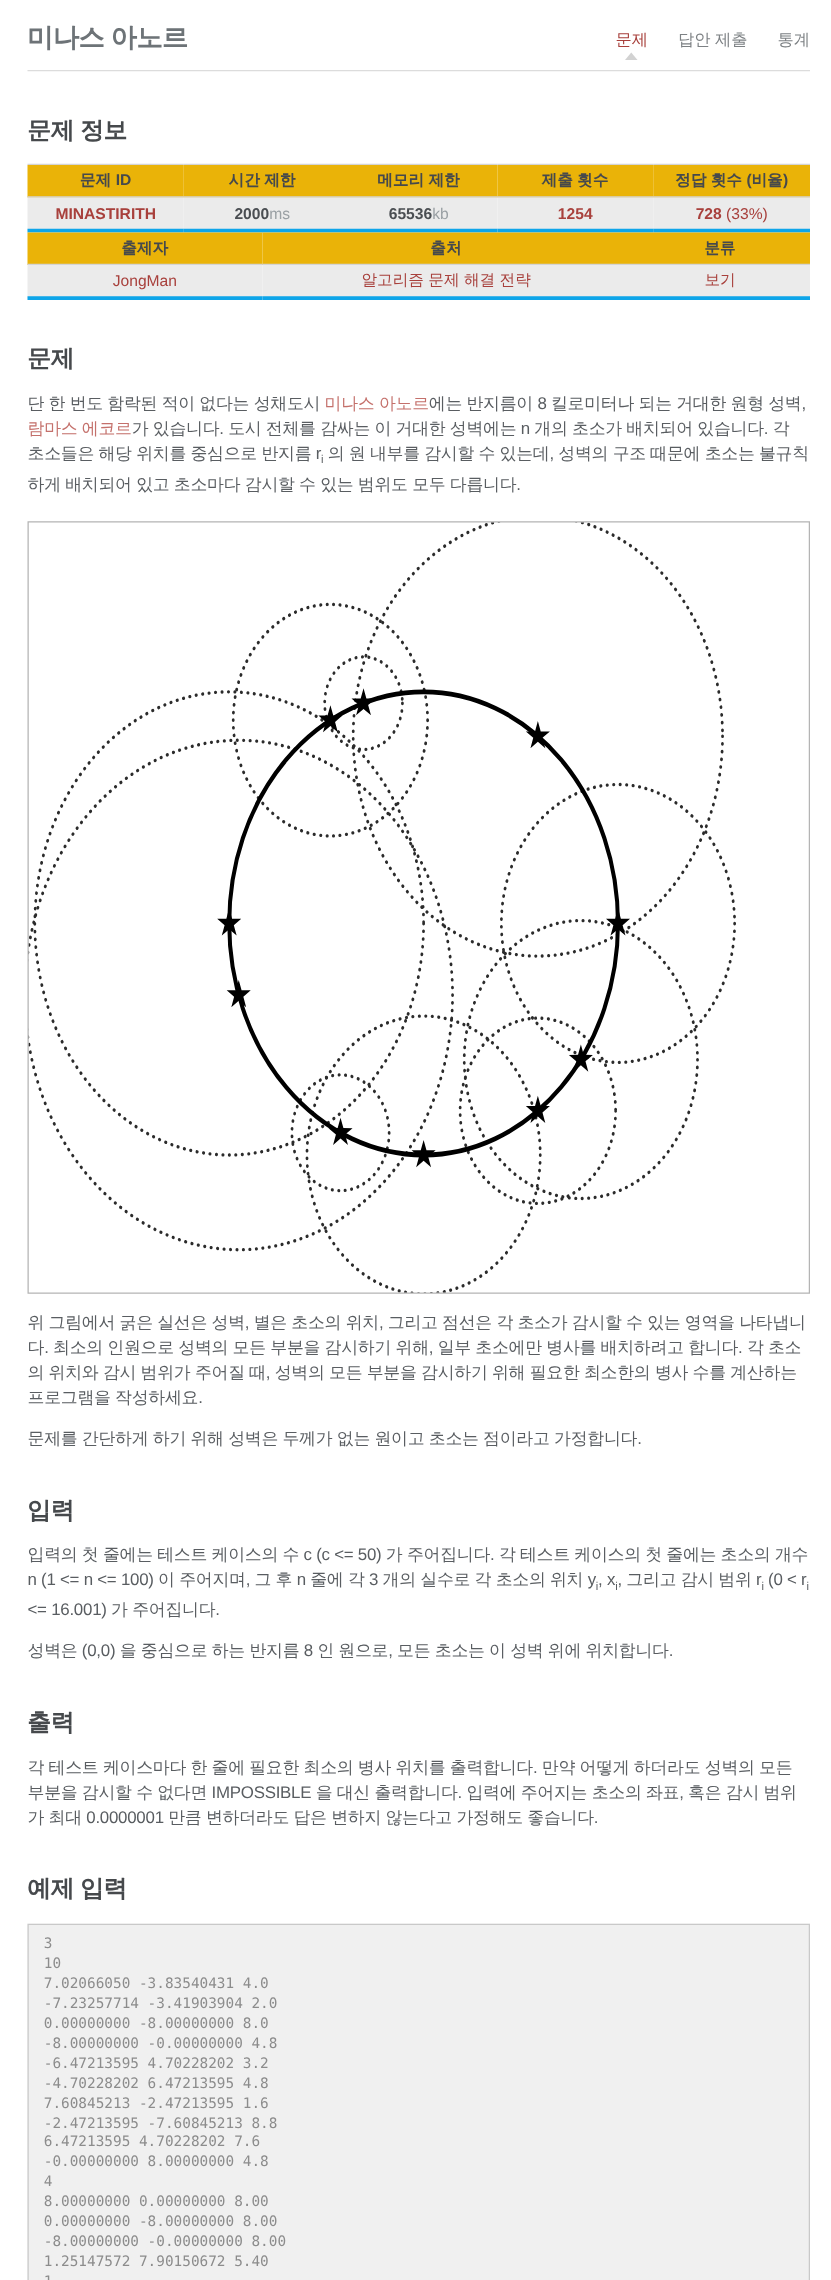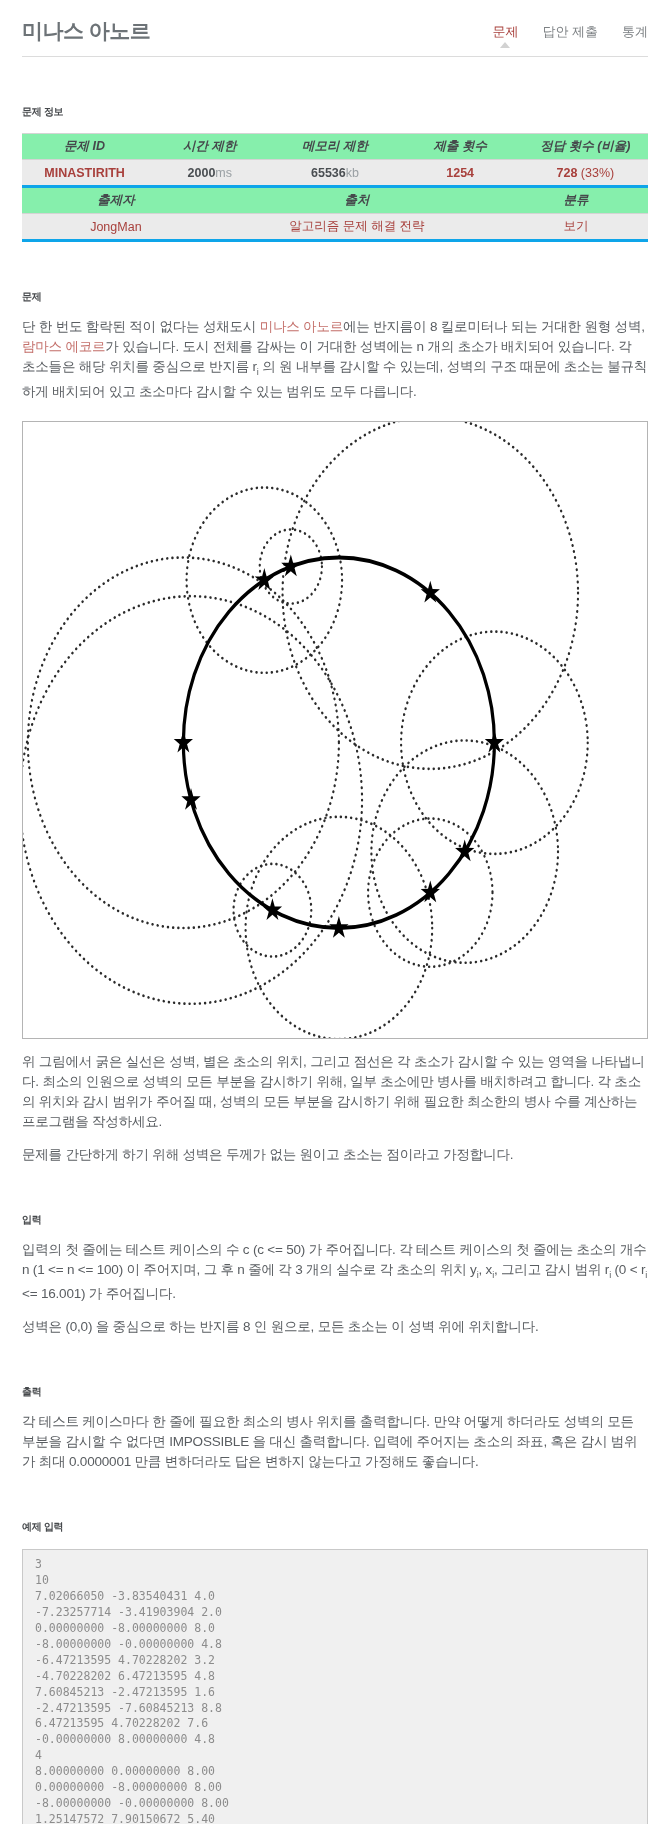--- a/index.html
+++ b/index.html
@@ -16,27 +16,27 @@
   .nav{display:flex;gap:24px;font-size:13px;padding-bottom:3px;}
   .nav-item{color:#7d8184;text-decoration:none;position:relative;cursor:pointer;}
   .nav-item.active{color:#a8403c;}
   .nav-caret{
     position:absolute;left:50%;margin-left:-5px;top:19px;
     width:0;height:0;border-left:5px solid transparent;border-right:5px solid transparent;
     border-bottom:6px solid #d2d2d2;
   }
   .hdr-rule{border:none;border-top:1px solid #dcdcdc;margin:12px 0 0 0;}
   
-  .sec-h{font-size:10px;font-weight:bold;color:#46494c;margin:48px 0 0 0;letter-spacing:-0.3px;}
+  .sec-h{font-size:19px;font-weight:bold;color:#46494c;margin:34px 0 0 0;letter-spacing:-0.3px;}
   
   table.info{border-collapse:collapse;width:100%;margin-top:14px;table-layout:fixed;font-size:12.5px;}
   table.info td{height:25px;text-align:center;padding:0;vertical-align:middle;}
   table.info tr{border-top:1px solid #d4d4d4;}
   table.info tr:last-child{border-bottom:3px solid #0ea5e9;}
-  table.info tr.th-row td{font-weight:bold;color:#46494c;background:#86efac;font-style:italic;}
+  table.info tr.th-row td{font-weight:bold;color:#46494c;background:#eab308;}
   table.info tr.val-row td{background:#ebebeb;}
   table.t2{margin-top:0;}
   table.t2 tr:first-child{border-top:none;}
   .red-strong{color:#a8403c;font-weight:bold;}
   .unit{color:#9aa0a4;font-weight:normal;}
   .num{font-weight:bold;color:#4a4e52;}
   .ratio{color:#a8403c;font-weight:normal;}
   a.cell-link{color:#a8403c;text-decoration:none;cursor:pointer;}
   
   p.body{font-size:13.5px;line-height:20px;margin:13px 0 0 0;color:#595d61;letter-spacing:-0.2px;}

